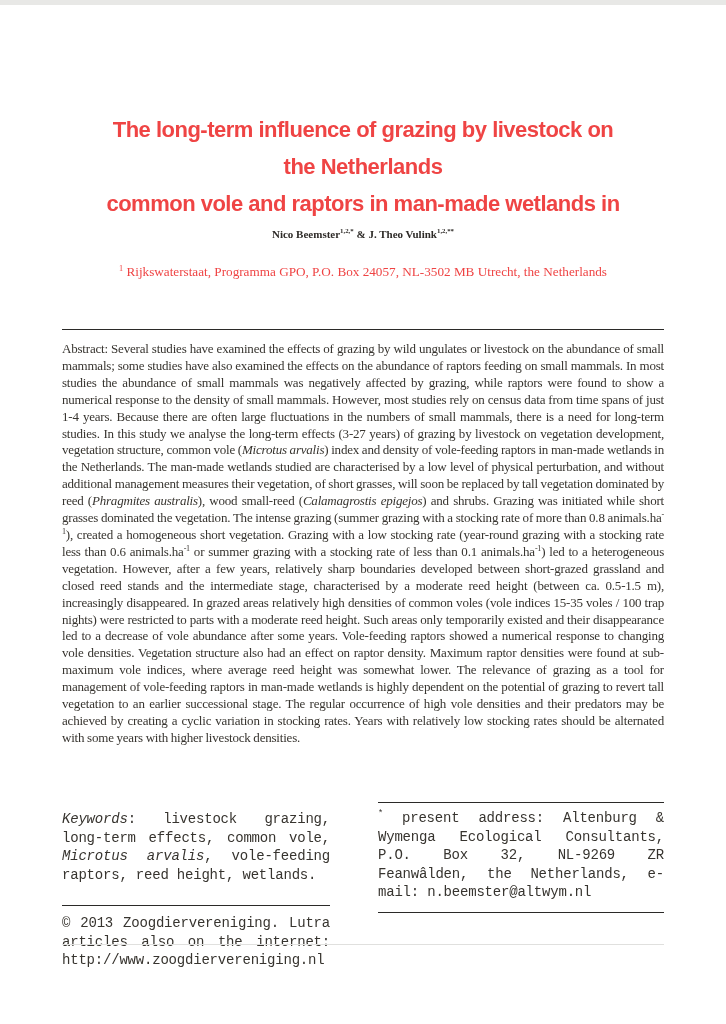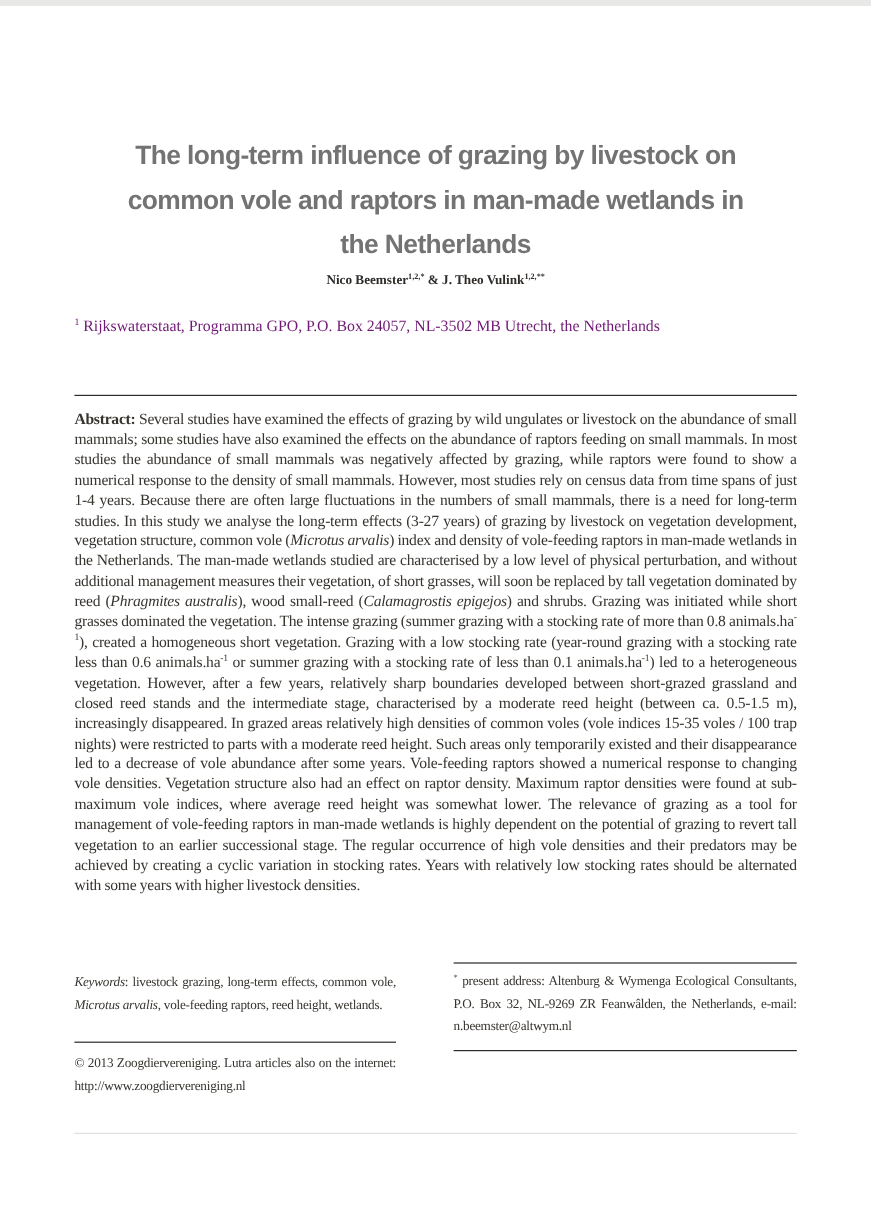--- a/index.html
+++ b/index.html
@@ -21,37 +21,38 @@
   .content-abs { position: absolute; left: 62px; width: 602px; }
 
   .article-title {
     top: 96px;
     text-align: center;
     font-family: "Liberation Sans", sans-serif;
     font-weight: 700;
     font-size: 22px;
     letter-spacing: -0.5px;
     line-height: 37px;
-    color: #737373;
+    color: #ef4444;
   }
   .article-title .tline { white-space: nowrap; }
 
   .authors {
     top: 228px;
     text-align: center;
     font-weight: 700;
     font-size: 11px;
     color: #2e2b28;
   }
 
   .affiliations {
     top: 262px;
+    text-align: center;
     font-size: 13.2px;
     line-height: 19px;
-    color: #701a75;
+    color: #ef4444;
   }
 
   .rule-main {
     top: 329px;
     height: 0;
     border: none;
     border-top: 1.6px solid #2b2a28;
     margin: 0;
   }
 
@@ -67,24 +68,25 @@
 
   .columns {
     top: 802px;
     display: flex;
     gap: 48px;
   }
   .col-left  { width: 268px; flex: none; }
   .col-right { width: 286px; flex: none; }
   .columns p {
     margin: 0;
-    font-size: 11px;
+    font-size: 14px;
     line-height: 18.5px;
     letter-spacing: -0.2px;
     text-align: justify;
+    font-family: Liberation Mono, monospace;
   }
   .keywords { padding-top: 8px; }
   .rule-thin {
     border: none;
     border-top: 1.3px solid #2b2a28;
     margin: 0;
     height: 0;
   }
   .rule-copyright { margin-top: 21px; }
   .copyright { padding-top: 8px; }
@@ -101,34 +103,34 @@
   .footer-row {
     top: 951px;
     display: flex;
     justify-content: space-between;
     align-items: baseline;
     font-size: 13.5px;
     color: #33302c;
   }
 
   .it { font-style: italic; }
-  .bd { font-weight: 700; }
+  .bd { font-weight: 400; }
   .sup { font-size: 0.62em; vertical-align: super; line-height: 0; }
 </style>
 </head>
 <body>
 
 <div class="page">
 
   <div class="top-edge"></div>
 
   <h1 class="content-abs article-title">
     <div class="tline">The long-term influence of grazing by livestock on</div>
+    <div class="tline">the Netherlands</div>
     <div class="tline">common vole and raptors in man-made wetlands in</div>
-    <div class="tline">the Netherlands</div>
   </h1>
 
   <div class="content-abs authors"><span>Nico Beemster</span><span class="sup">1,2,*</span><span> &amp; J. Theo Vulink</span><span class="sup">1,2,**</span></div>
 
   <div class="content-abs affiliations">
     <div><span class="sup">1</span><span> Rijkswaterstaat, Programma GPO, P.O. Box 24057, NL-3502 MB Utrecht, the Netherlands</span></div>
   </div>
 
   <hr class="content-abs rule-main">
 

